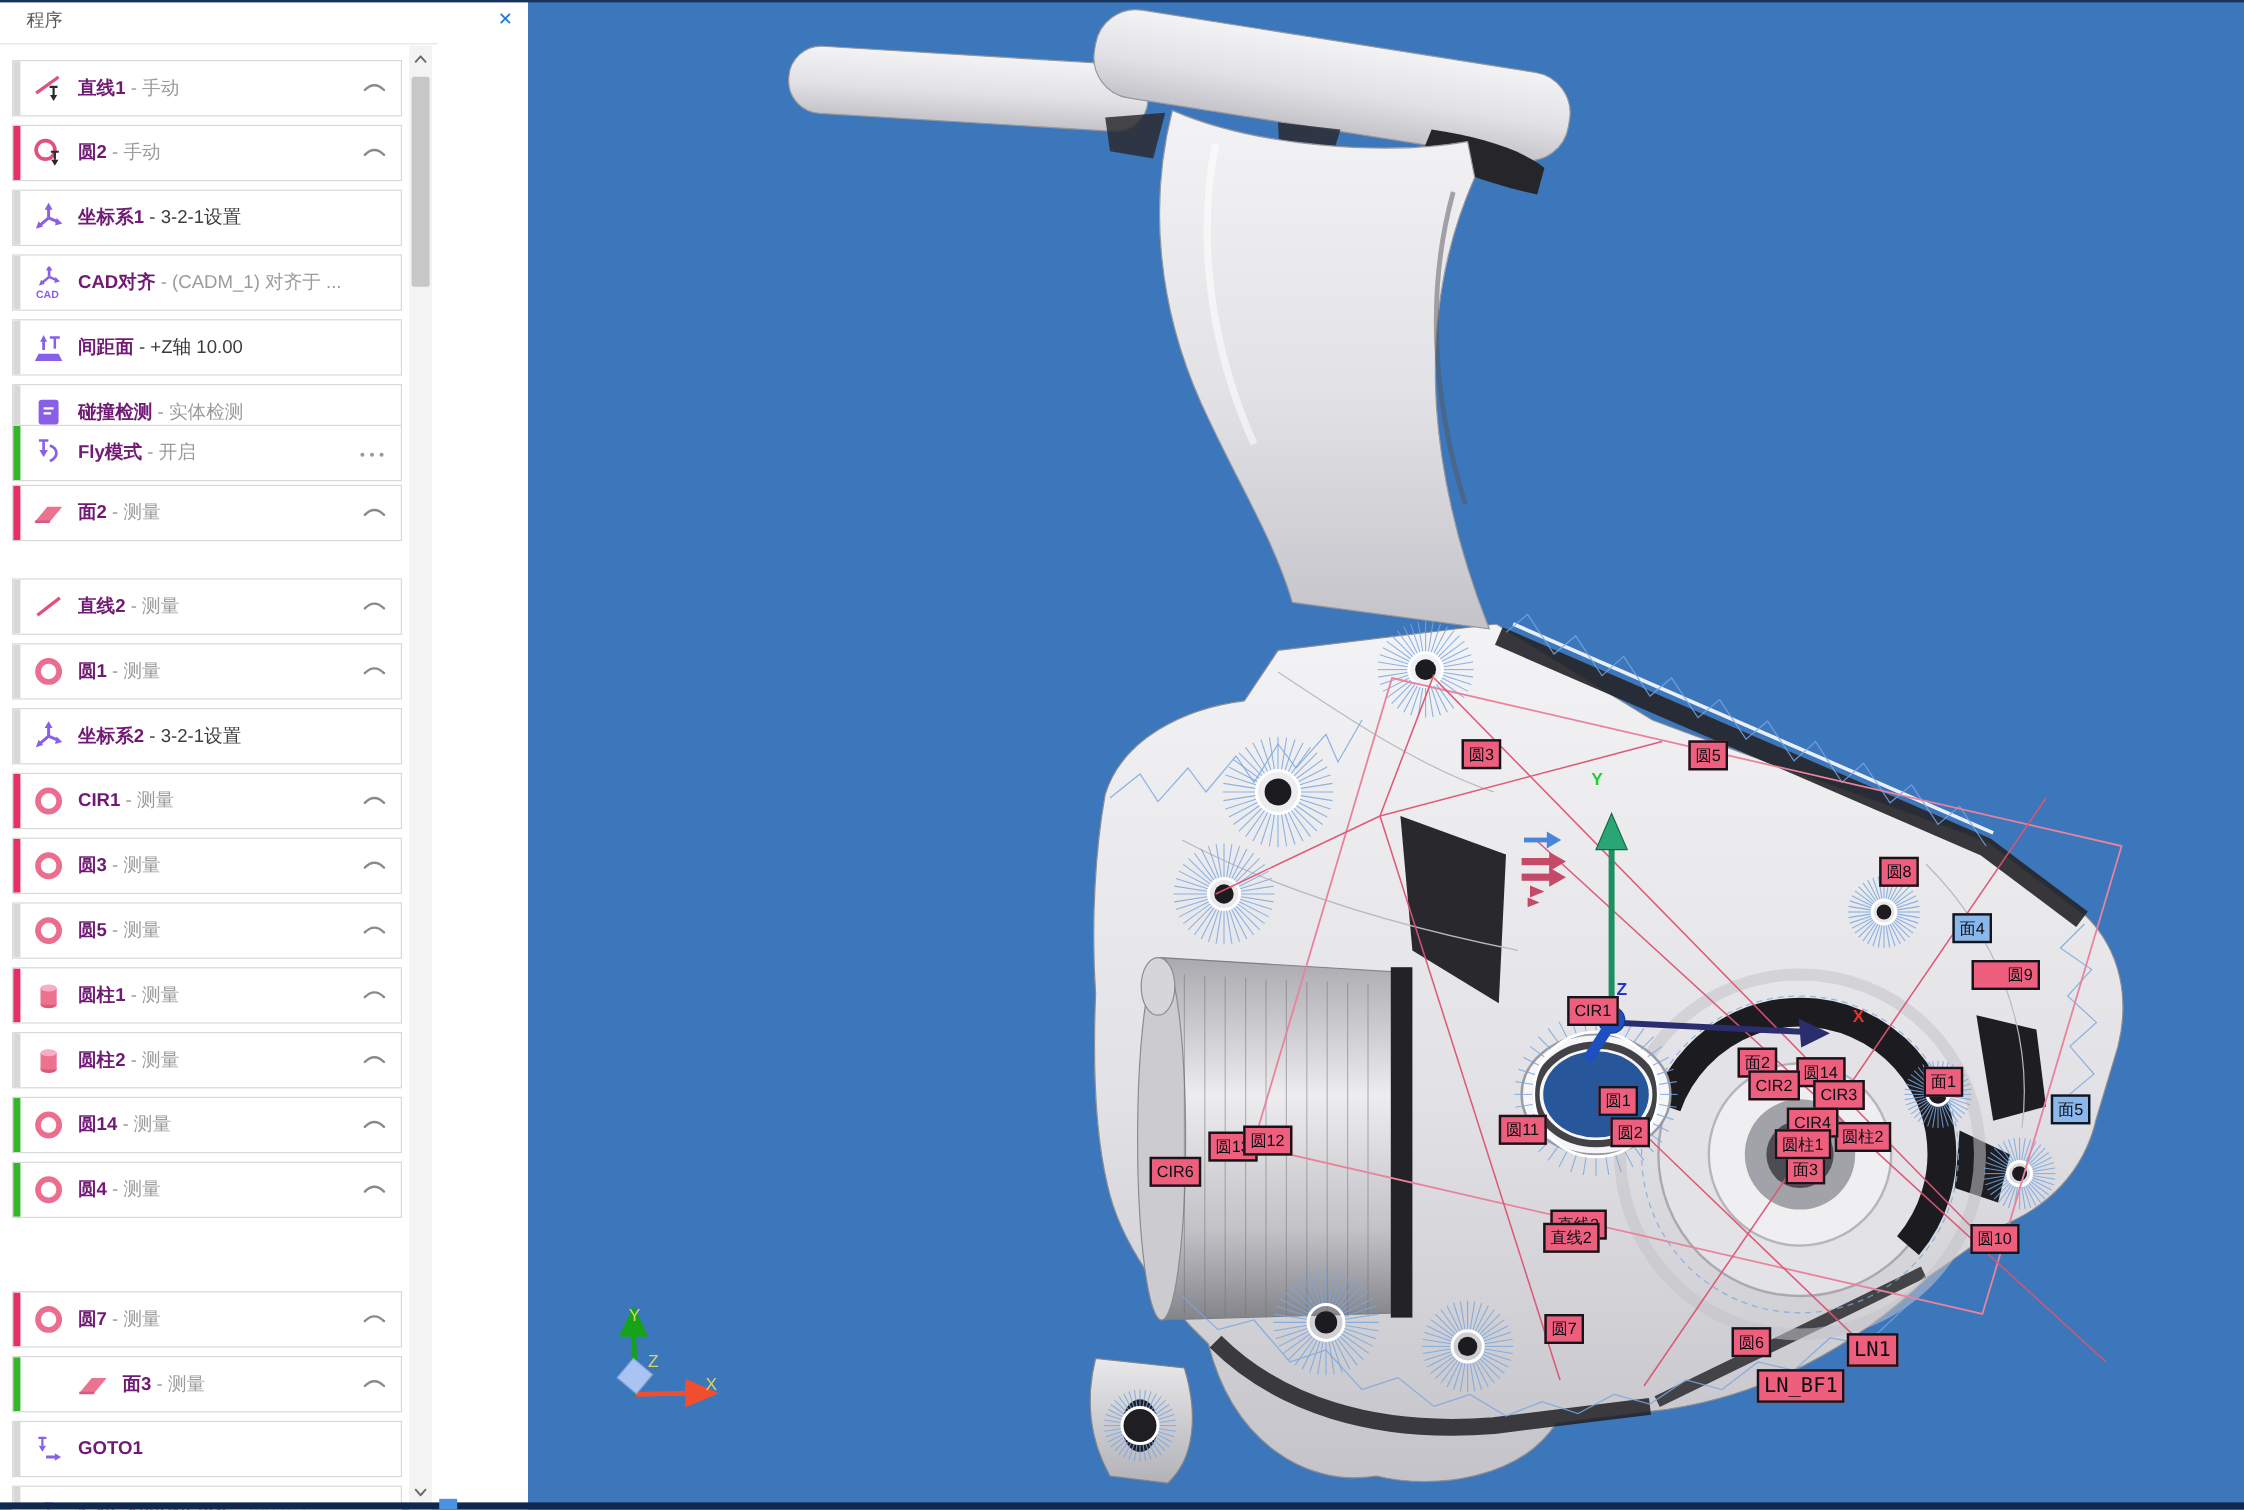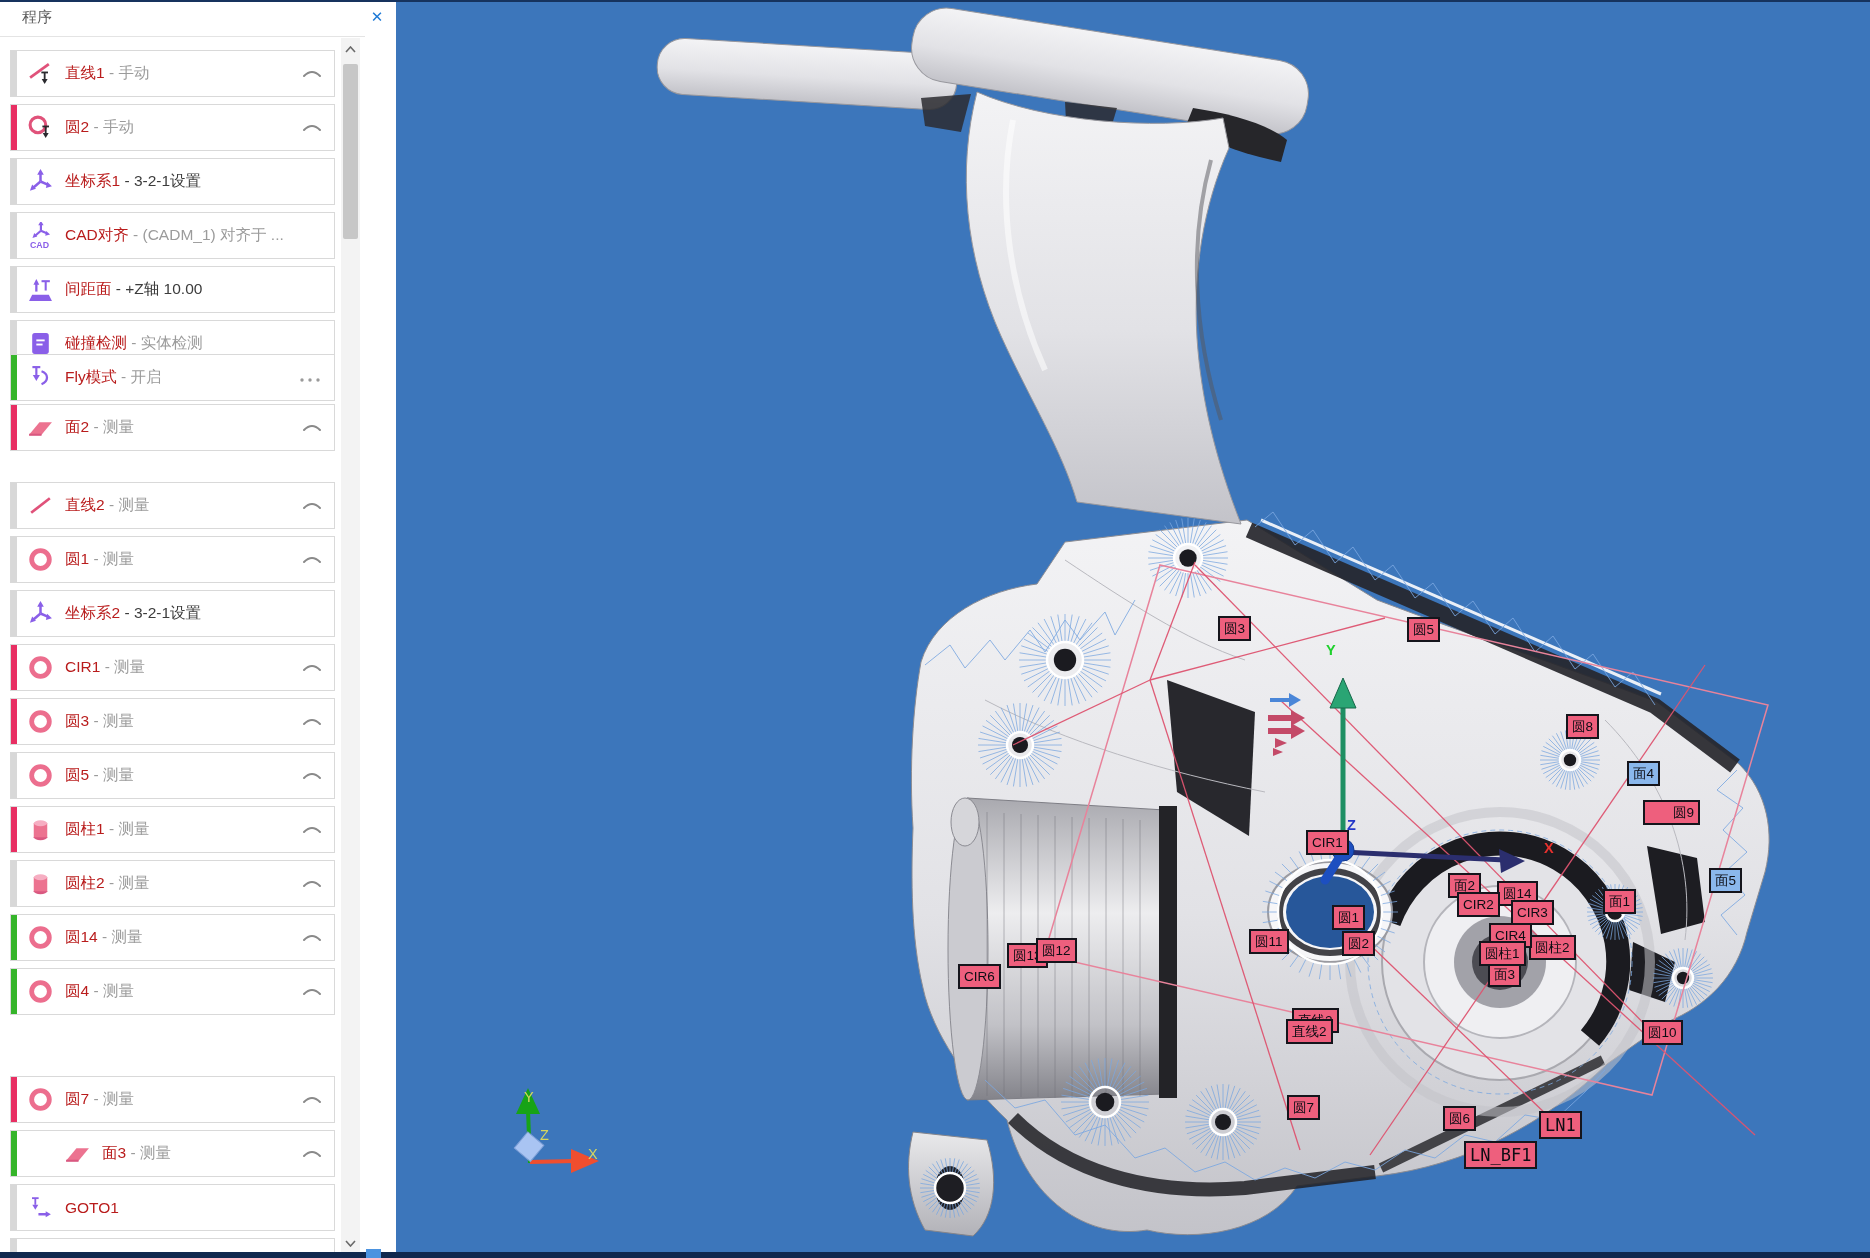--- a/index.html
+++ b/index.html
@@ -4,33 +4,33 @@
 <style>
   html,body{margin:0;padding:0;}
   body{
     width:1870px;height:1258px;position:relative;overflow:hidden;
     font-family:"Liberation Sans",sans-serif;background:#3c76bb;
   }
   #topline{position:absolute;left:0;top:0;width:1870px;height:2px;background:#16335e;z-index:60;}
   #botline{position:absolute;left:0;top:1252px;width:1870px;height:6px;background:#10284e;z-index:60;}
 
   
-  #sidebar{position:absolute;left:0;top:0;width:396px;height:1258px;background:#ffffff;z-index:20;}
+  #sidebar{position:absolute;left:0;top:0;width:440px;height:1258px;background:#ffffff;z-index:20;}
   #sb-title{position:absolute;left:22px;top:8px;font-size:15px;color:#5a5a5a;}
   #sb-close{position:absolute;right:8px;top:6px;width:22px;height:22px;line-height:22px;text-align:center;
     color:#1d79d6;font-size:15px;cursor:pointer;}
   #sb-sep{position:absolute;left:0;top:36px;width:365px;height:1px;background:#e4e4e4;}
   #program-list{position:absolute;left:0;top:0;width:365px;height:1258px;}
   .prow{position:absolute;left:10px;width:325px;height:47px;background:#fff;border:1px solid #d9d9d9;
     box-sizing:border-box;display:flex;align-items:center;overflow:hidden;}
   .prow .strip{position:absolute;left:0;top:0;bottom:0;width:6px;}
   .strip.gray{background:#d8d8d8;} .strip.red{background:#e82f63;} .strip.green{background:#35b52a;}
   .prow .ic{margin-left:16px;width:27px;height:27px;flex:0 0 27px;display:flex;align-items:center;justify-content:center;}
   .prow .lbl{margin-left:11px;font-size:15.5px;white-space:nowrap;flex:1;overflow:hidden;}
-  .prow .nm{color:#b91c1c;font-weight:normal;}
+  .prow .nm{color:#701a75;font-weight:bold;}
   .prow .sfx{color:#9b9b9b;} .prow .sfx.dark{color:#3c3c3c;}
   .prow .rgt{margin-right:12px;flex:0 0 auto;}
 
   
   #sb-scroll{position:absolute;left:341px;top:38px;width:19px;height:1220px;background:#f3f3f3;}
   #sb-up,#sb-dn{position:absolute;left:0;width:19px;height:19px;display:flex;align-items:center;justify-content:center;}
   #sb-up{top:2px;} #sb-dn{top:1196px;}
   #sb-thumb{position:absolute;left:2px;top:26px;width:15px;height:175px;background:#c7c7c7;border-radius:2px;}
 
   
@@ -935,21 +935,21 @@
 </svg>
 </div>
 
 <div id="chip-layer">
     <div class="chip pink" style="left: 1218px; top: 616px;">圆3</div>
     <div class="chip pink" style="left: 1407px; top: 617px;">圆5</div>
     <div class="chip pink" style="left: 1566px; top: 714px;">圆8</div>
     <div class="chip blue" style="left: 1627px; top: 761px;">面4</div>
     <div class="chip pink" style="left: 1643px; top: 800px; padding-left: 28px;">圆9</div>
     <div class="chip pink" style="left: 1306px; top: 830px;">CIR1</div>
-    <div class="chip blue" style="left: 1709px; top: 868px;">面5</div>
+    <div class="chip blue" style="left: 1709px; top: 912px;">面5</div>
     <div class="chip pink" style="left: 1448px; top: 873px;">面2</div>
     <div class="chip pink" style="left: 1497px; top: 881px;">圆14</div>
     <div class="chip pink" style="left: 1457px; top: 892px;">CIR2</div>
     <div class="chip pink" style="left: 1511px; top: 900px;">CIR3</div>
     <div class="chip pink" style="left: 1603px; top: 889px;">面1</div>
     <div class="chip pink" style="left: 1332px; top: 905px;">圆1</div>
     <div class="chip pink" style="left: 1249px; top: 929px;">圆11</div>
     <div class="chip pink" style="left: 1342px; top: 931px;">圆2</div>
     <div class="chip pink" style="left: 1488px; top: 962px;">面3</div>
     <div class="chip pink" style="left: 1529px; top: 935px;">圆柱2</div>

